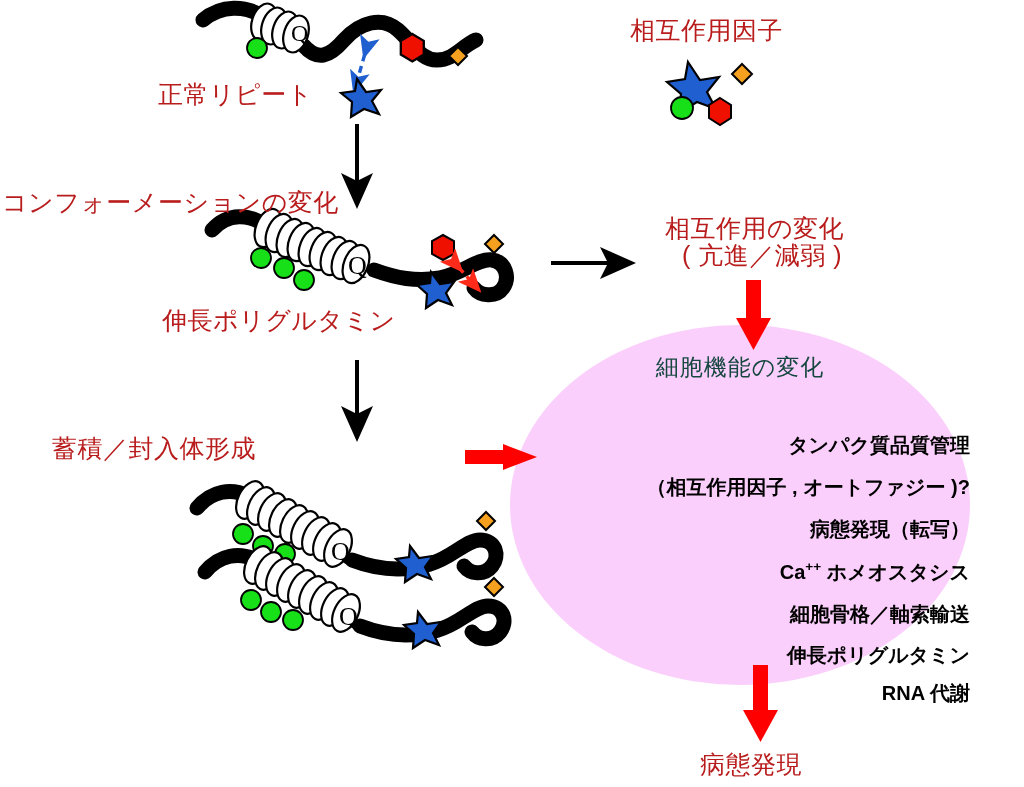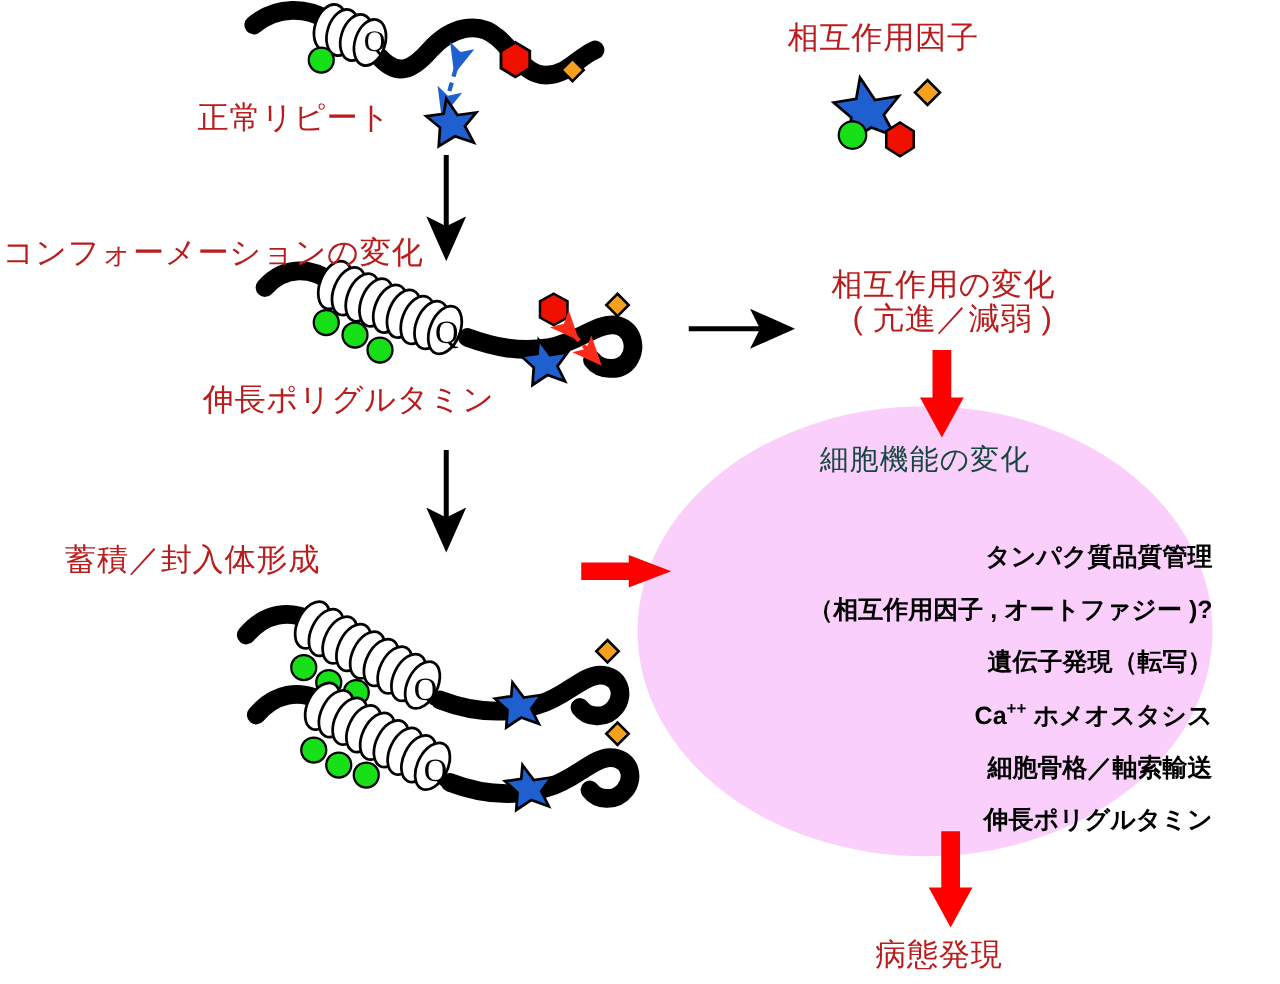--- a/index.html
+++ b/index.html
@@ -228,22 +228,23 @@
   <div class="lbl lbl-jp" style="left:682px; top:243px;">( 亢進／減弱 )</div>
 
   <div class="lbl lbl-jp" style="left:700px; top:752px;">病態発現</div>
 
   <div class="ell-title">細胞機能の変化</div>
 
   <div class="ell-line" style="top:404px;">タンパク質品質管理</div>
 
   <div class="ell-line" style="top:446px;">（相互作用因子 , オートファジー )?</div>
 
-  <div class="ell-line" style="top:488px;">遺伝子発現（転写）</div>
+  <div class="ell-line" style="top:488px;">病態発現（転写）</div>
 
   <div class="ell-line" style="top:531px;"><span>Ca</span><span class="sup">++</span><span> ホメオスタシス</span></div>
 
   <div class="ell-line" style="top:573px;">細胞骨格／軸索輸送</div>
 
   <div class="ell-line" style="top:614px;">伸長ポリグルタミン</div>
 
+  <div class="ell-line" style="top:652px;">RNA 代謝</div>
 
 </div>
 
 </body></html>

